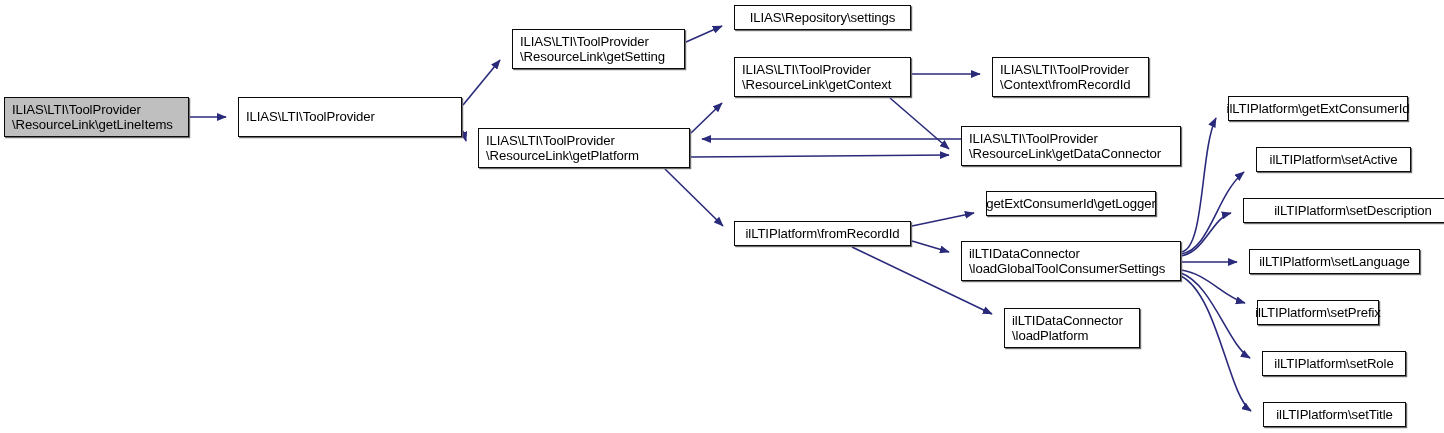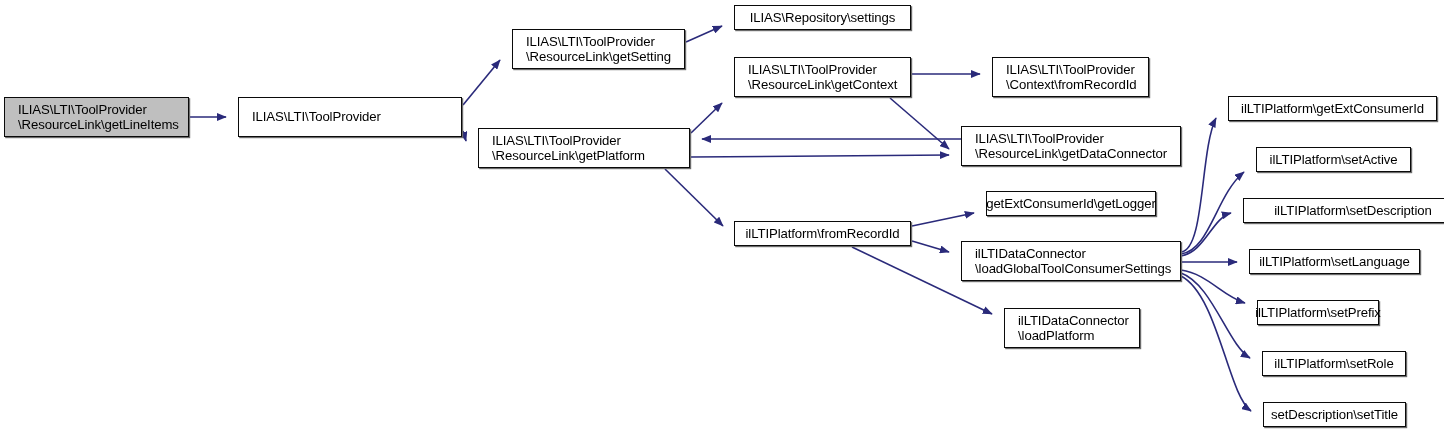--- a/index.html
+++ b/index.html
@@ -32,21 +32,21 @@
     background: #ffffff;
     color: #000000;
     font-family: "Liberation Sans", sans-serif;
     font-size: 13.2px;
     line-height: 15.4px;
     letter-spacing: -0.1px;
     display: flex;
     flex-direction: column;
     align-items: flex-start;
     justify-content: center;
-    padding: 0 13px;
+    padding: 0 7px;
     white-space: nowrap;
     box-shadow: 1.2px 1.2px 0 0 #6b6b6b;
   }
   .node.center-text {
     align-items: center;
   }
   .node.highlight {
     background: #bfbfbf;
   }
   .node .line {
@@ -124,35 +124,35 @@
         <span class="line">getExtConsumerId\getLogger</span>
       </div>
       <div class="node" style="left: 961px; top: 241px; width: 220px; height: 40px;">
         <span class="line">ilLTIDataConnector</span>
         <span class="line">\loadGlobalToolConsumerSettings</span>
       </div>
       <div class="node" style="left: 1004px; top: 308px; width: 136px; height: 40px;">
         <span class="line">ilLTIDataConnector</span>
         <span class="line">\loadPlatform</span>
       </div>
-      <div class="node center-text" style="left: 1228px; top: 96px; width: 209px; height: 25px; justify-content: center;">
+      <div class="node center-text" style="left: 1228px; top: 96px; width: 180px; height: 25px; justify-content: center;">
         <span class="line">ilLTIPlatform\getExtConsumerId</span>
       </div>
       <div class="node center-text" style="left: 1256px; top: 147px; width: 155px; height: 25px; justify-content: center;">
         <span class="line">ilLTIPlatform\setActive</span>
       </div>
       <div class="node center-text" style="left: 1243px; top: 198px; width: 220px; height: 25px; justify-content: center;">
         <span class="line">ilLTIPlatform\setDescription</span>
       </div>
       <div class="node center-text" style="left: 1249px; top: 249px; width: 171px; height: 25px; justify-content: center;">
         <span class="line">ilLTIPlatform\setLanguage</span>
       </div>
       <div class="node center-text" style="left: 1257px; top: 300px; width: 122px; height: 25px; justify-content: center;">
         <span class="line">ilLTIPlatform\setPrefix</span>
       </div>
       <div class="node center-text" style="left: 1262px; top: 351px; width: 144px; height: 25px; justify-content: center;">
         <span class="line">ilLTIPlatform\setRole</span>
       </div>
       <div class="node center-text" style="left: 1263px; top: 402px; width: 143px; height: 25px; justify-content: center;">
-        <span class="line">setDescription\setTitle</span>
+        <span class="line">ilLTIPlatform\setTitle</span>
       </div>
     </div>
 </div>
 
 </body></html>

